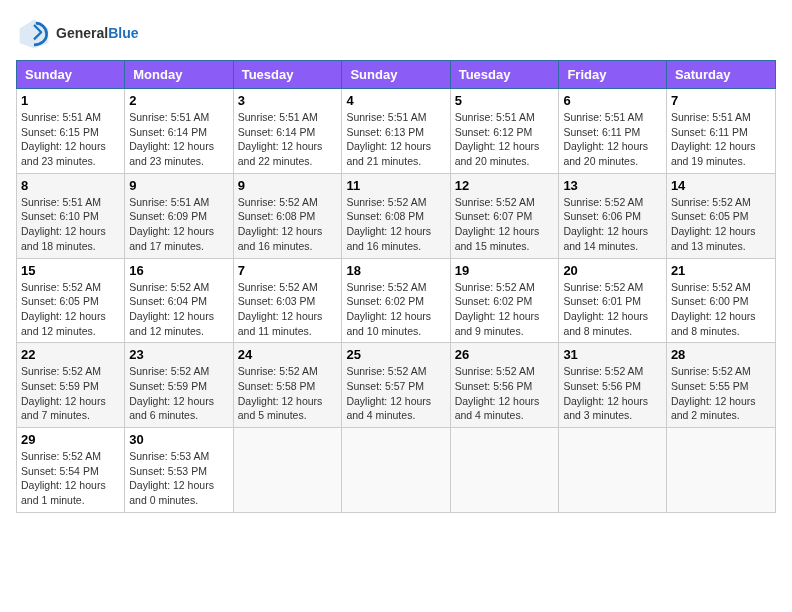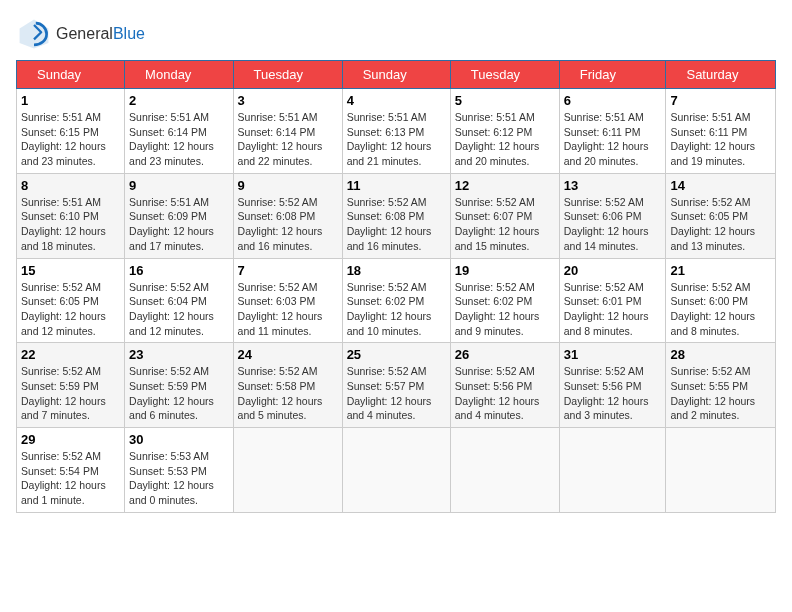--- a/index.html
+++ b/index.html
@@ -36,26 +36,26 @@
     .subtitle {
       font-size: 14px;
       color: #555;
     }
     table {
       width: 100%;
       border-collapse: collapse;
       font-size: 11px;
     }
     thead tr th {
-      background-color: #ef4444;
+      background-color: #8b5cf6;
       color: #fff;
-      padding: 6px 20px;
+      padding: 6px 8px;
       text-align: left;
       font-size: 13px;
-      font-weight: normal;
+      font-weight: bold;
       border: 1px solid #2e6da4;
     }
     tbody tr td {
       border: 1px solid #ccc;
       vertical-align: top;
       padding: 4px;
       width: 113px;
       min-height: 70px;
       background: #fff;
     }
@@ -81,21 +81,21 @@
 <body>
 
 <div class="header">
   <div class="logo">
     <svg class="logo-icon" viewBox="0 0 40 40" xmlns="http://www.w3.org/2000/svg">
       <polygon points="20,4 36,14 36,30 20,36 4,30 4,14" fill="#1a6fbf" opacity="0.15"></polygon>
       <path d="M22 8 C28 8 34 13 34 20 C34 27 28 32 20 32" stroke="#1a6fbf" stroke-width="3" fill="none"></path>
       <path d="M20 10 L28 18 L20 26" stroke="#1a6fbf" stroke-width="2.5" fill="none" stroke-linejoin="round"></path>
     </svg>
     <div>
-      <div style="font-size:16px; font-weight:normal; line-height:1.1;text-align:right;">
+      <div style="font-size:14px; font-weight:bold; line-height:1.1;text-align:right;">
         <span style="color:#333;">General</span><span style="color:#1a6fbf;">Blue</span>
       </div>
     </div>
   </div>
   <div class="title-block">
   </div>
 </div>
 
 <table>
   <thead>

